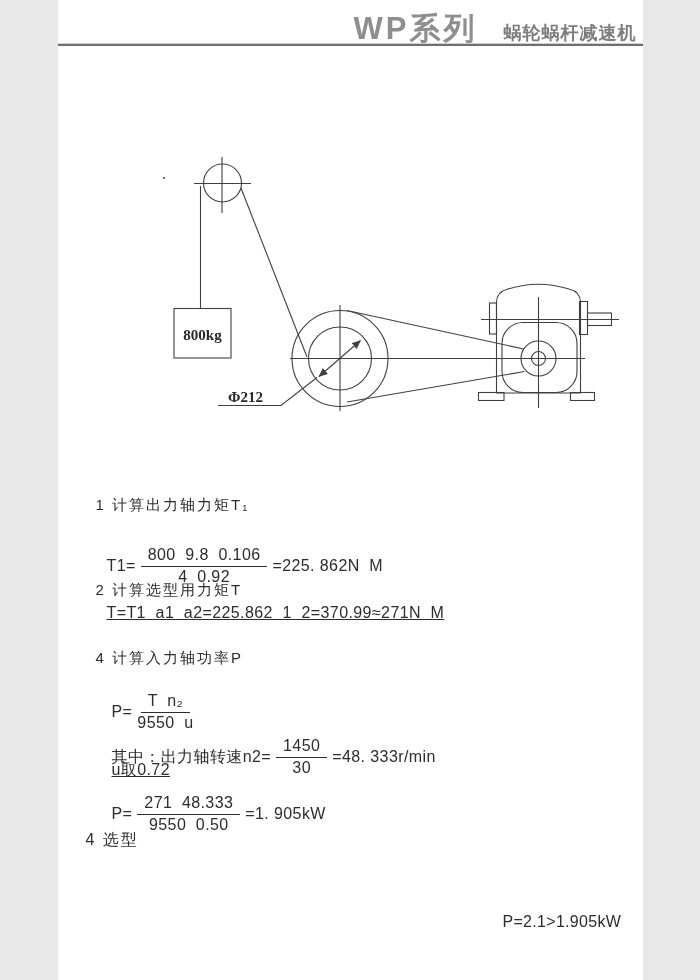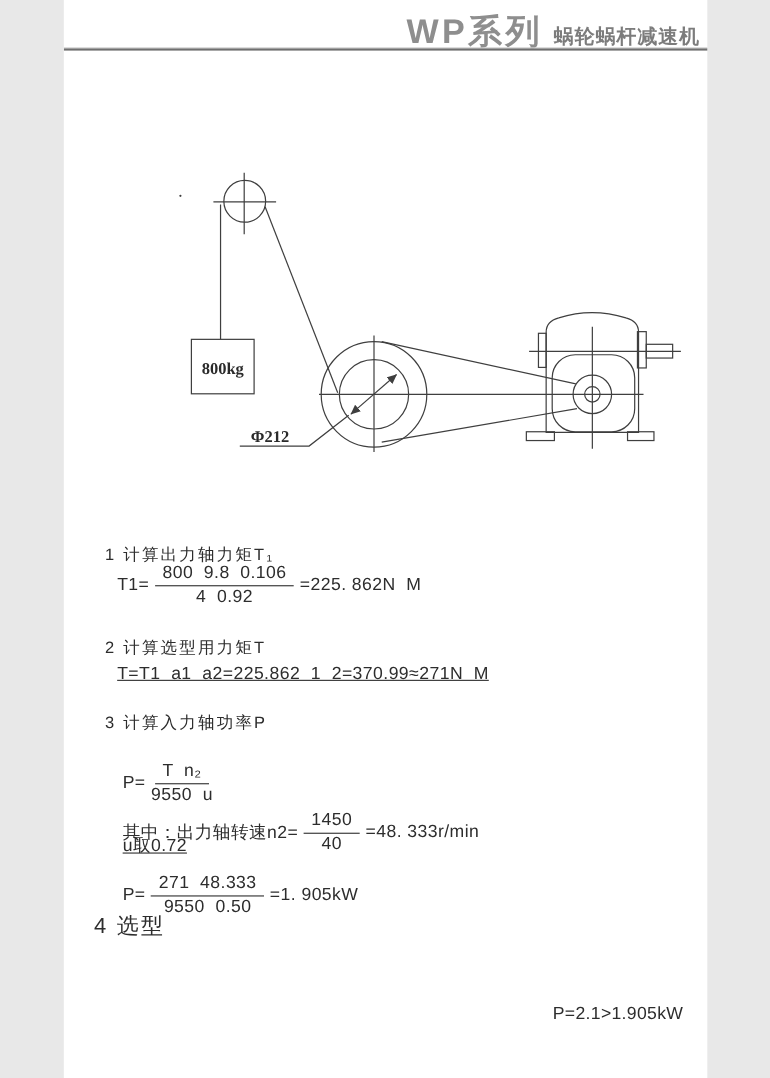--- a/index.html
+++ b/index.html
@@ -3,27 +3,27 @@
 <meta charset="utf-8">
 <style>
   html,body{margin:0;padding:0;background:#e8e8e8;}
   .page{
     position:relative;width:585px;height:980px;background:#ffffff;
     font-family:"Liberation Sans","DejaVu Sans",sans-serif;color:#2d2d2d;
     overflow:hidden;margin:0 auto;
   }
   .hdr{position:absolute;top:8px;right:6px;display:flex;align-items:baseline;white-space:pre;}
   .hdr .series{font-size:31px;font-weight:bold;color:#8e8e8e;letter-spacing:3px;}
-  .hdr .subtitle{font-size:18px;font-weight:bold;color:#7c7c7c;margin-left:10px;letter-spacing:1px;}
+  .hdr .subtitle{font-size:18px;font-weight:bold;color:#7c7c7c;margin-left:26px;letter-spacing:1px;}
   .rule-hi{position:absolute;left:0;top:43px;width:700px;height:1px;background:#cfcfcf;}
   .rule{position:absolute;left:0;top:44px;width:700px;height:2px;background:#6f6f6f;}
   .diagram{position:absolute;left:78px;top:115px;width:495px;height:305px;}
   .t{position:absolute;white-space:pre;line-height:1.2;text-align:right;}
   .heading{font-size:15px;letter-spacing:2px;}
-  .big-heading{font-size:20px;letter-spacing:2px;}
+  .big-heading{font-size:16px;letter-spacing:2px;}
   .plain{font-size:16px;letter-spacing:0.4px;text-decoration:underline;}
   .para{font-size:15px;letter-spacing:0.2px;}
   .formula{position:absolute;display:flex;align-items:center;font-size:16px;letter-spacing:0.4px;white-space:pre;}
   .frac{display:inline-flex;flex-direction:column;align-items:center;text-align:center;margin:16px 5px;line-height:1.18;}
   .num{display:block;border-bottom:1.8px solid #2d2d2d;padding:0 7px 1px;}
   .den{display:block;padding-top:1px;text-align:center;}
   .results{position:absolute;font-size:16px;white-space:pre;line-height:26px;letter-spacing:0.3px;}
   svg text{font-family:"Liberation Serif","DejaVu Serif",serif;font-weight:bold;font-size:15px;fill:#2a2a2a;}
 </style>
 </head>
@@ -74,33 +74,33 @@
       <line x1="480.5" y1="297" x2="480.5" y2="408"></line>
       <rect x="420.5" y="392.5" width="25.5" height="8"></rect>
       <rect x="512.5" y="392.5" width="24" height="8"></rect>
     </g>
 
     <text x="144.5" y="340" text-anchor="middle">800kg</text>
     <text x="170" y="402">Φ212</text>
   </svg>
 
   <div class="t heading" style="left:38px;top:496px">1 计算出力轴力矩T₁</div>
-  <div class="formula" style="left:49px;top:496px">
+  <div class="formula" style="left:49px;top:530px">
     <span>T1=</span><span class="frac"><span class="num">800  9.8  0.106</span><span class="den">4  0.92</span></span><span>=225. 862N  M</span>
   </div>
 
   <div class="t heading" style="left:38px;top:581px">2 计算选型用力矩T</div>
   <div class="t plain" style="left:49px;top:603px">T=T1  a1  a2=225.862  1  2=370.99≈271N  M</div>
 
-  <div class="t heading" style="left:38px;top:649px">3 计算入力轴功率P</div>
+  <div class="t heading" style="left:38px;top:649px">4 计算入力轴功率P</div>
   <div class="formula" style="left:54px;top:676px">
     <span>P=</span><span class="frac"><span class="num">T  n₂</span><span class="den">9550  u</span></span>
   </div>
   <div class="formula" style="left:54px;top:721px">
-    <span>其中：出力轴转速n2=</span><span class="frac"><span class="num">1450</span><span class="den">40</span></span><span>=48. 333r/min</span>
+    <span>其中：出力轴转速n2=</span><span class="frac"><span class="num">1450</span><span class="den">30</span></span><span>=48. 333r/min</span>
   </div>
   <div class="t plain" style="left:54px;top:760px">u取0.72</div>
   <div class="formula" style="left:54px;top:778px">
     <span>P=</span><span class="frac"><span class="num">271  48.333</span><span class="den">9550  0.50</span></span><span>=1. 905kW</span>
   </div>
 
   <div class="t big-heading" style="left:28px;top:830px">4 选型</div>
   <div class="results" style="left:445px;top:857px">
     <div>P=2.1&gt;1.905kW</div>
     

